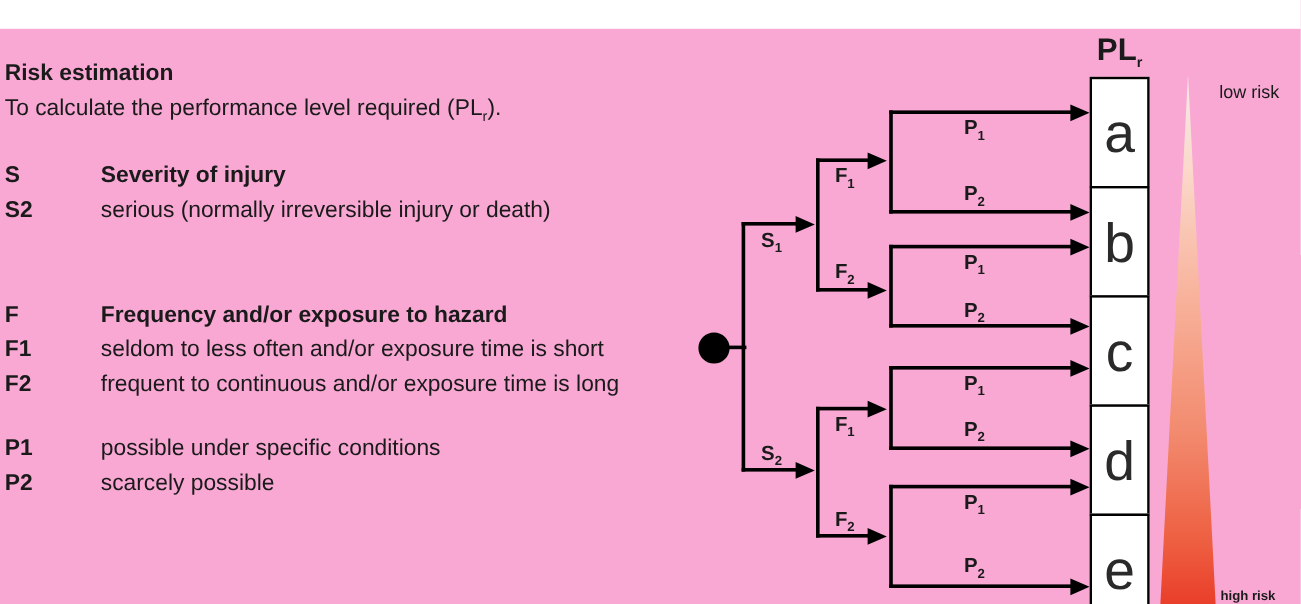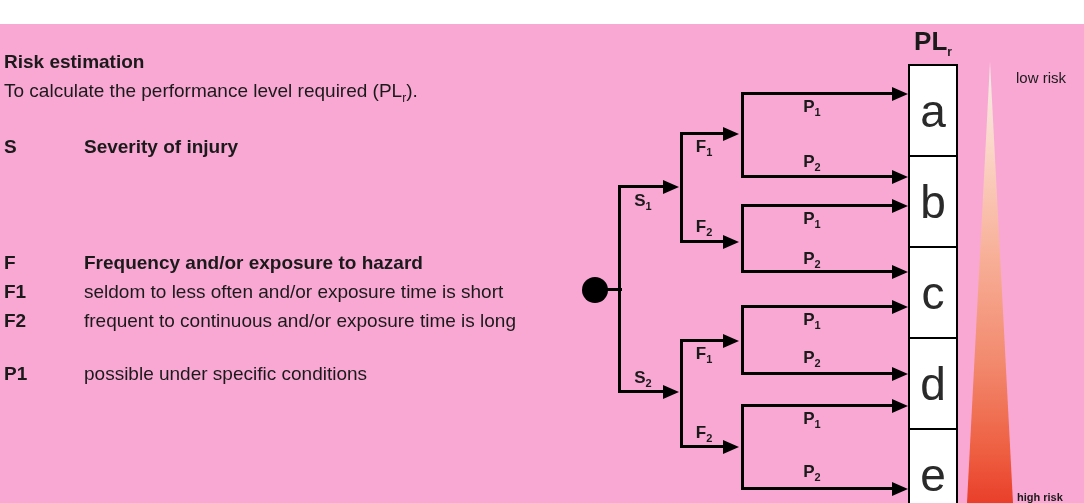--- a/index.html
+++ b/index.html
@@ -46,30 +46,32 @@
 </head>
 <body>
 
 <div id="canvas">
 
   <div class="title">Risk estimation</div>
   <div class="subtitle"><span>To calculate the performance level required (PL</span><sub>r</sub><span>).</span></div>
 
   <div class="legend-section" style="top:108px">
     <div class="lrow"><span class="lkey">S</span><span class="lhead">Severity of injury</span></div>
+    <div class="lrow"><span class="lkey">S2</span><span>serious (normally irreversible injury or death)</span></div>
   </div>
 
   <div class="legend-section" style="top:224px">
     <div class="lrow"><span class="lkey">F</span><span class="lhead">Frequency and/or exposure to hazard</span></div>
     <div class="lrow"><span class="lkey">F1</span><span>seldom to less often and/or exposure time is short</span></div>
     <div class="lrow"><span class="lkey">F2</span><span>frequent to continuous and/or exposure time is long</span></div>
   </div>
 
   <div class="legend-section" style="top:335px">
     <div class="lrow"><span class="lkey">P1</span><span>possible under specific conditions</span></div>
+    <div class="lrow"><span class="lkey">P2</span><span>scarcely possible</span></div>
   </div>
 
   <div class="dot" style="left:582px;top:253px"></div>
   <div class="hline" style="left:606px;top:264px;width:16px"></div>
   <div class="vline" style="left:618px;top:161px;height:208px"></div>
 
   <div class="hline" style="left:618px;top:161px;width:46px"></div>
   <div class="arrow" style="left:663px;top:156px"></div>
   <div class="tlabel" style="left:629px;top:168px"><span>S</span><sub>1</sub></div>
 

